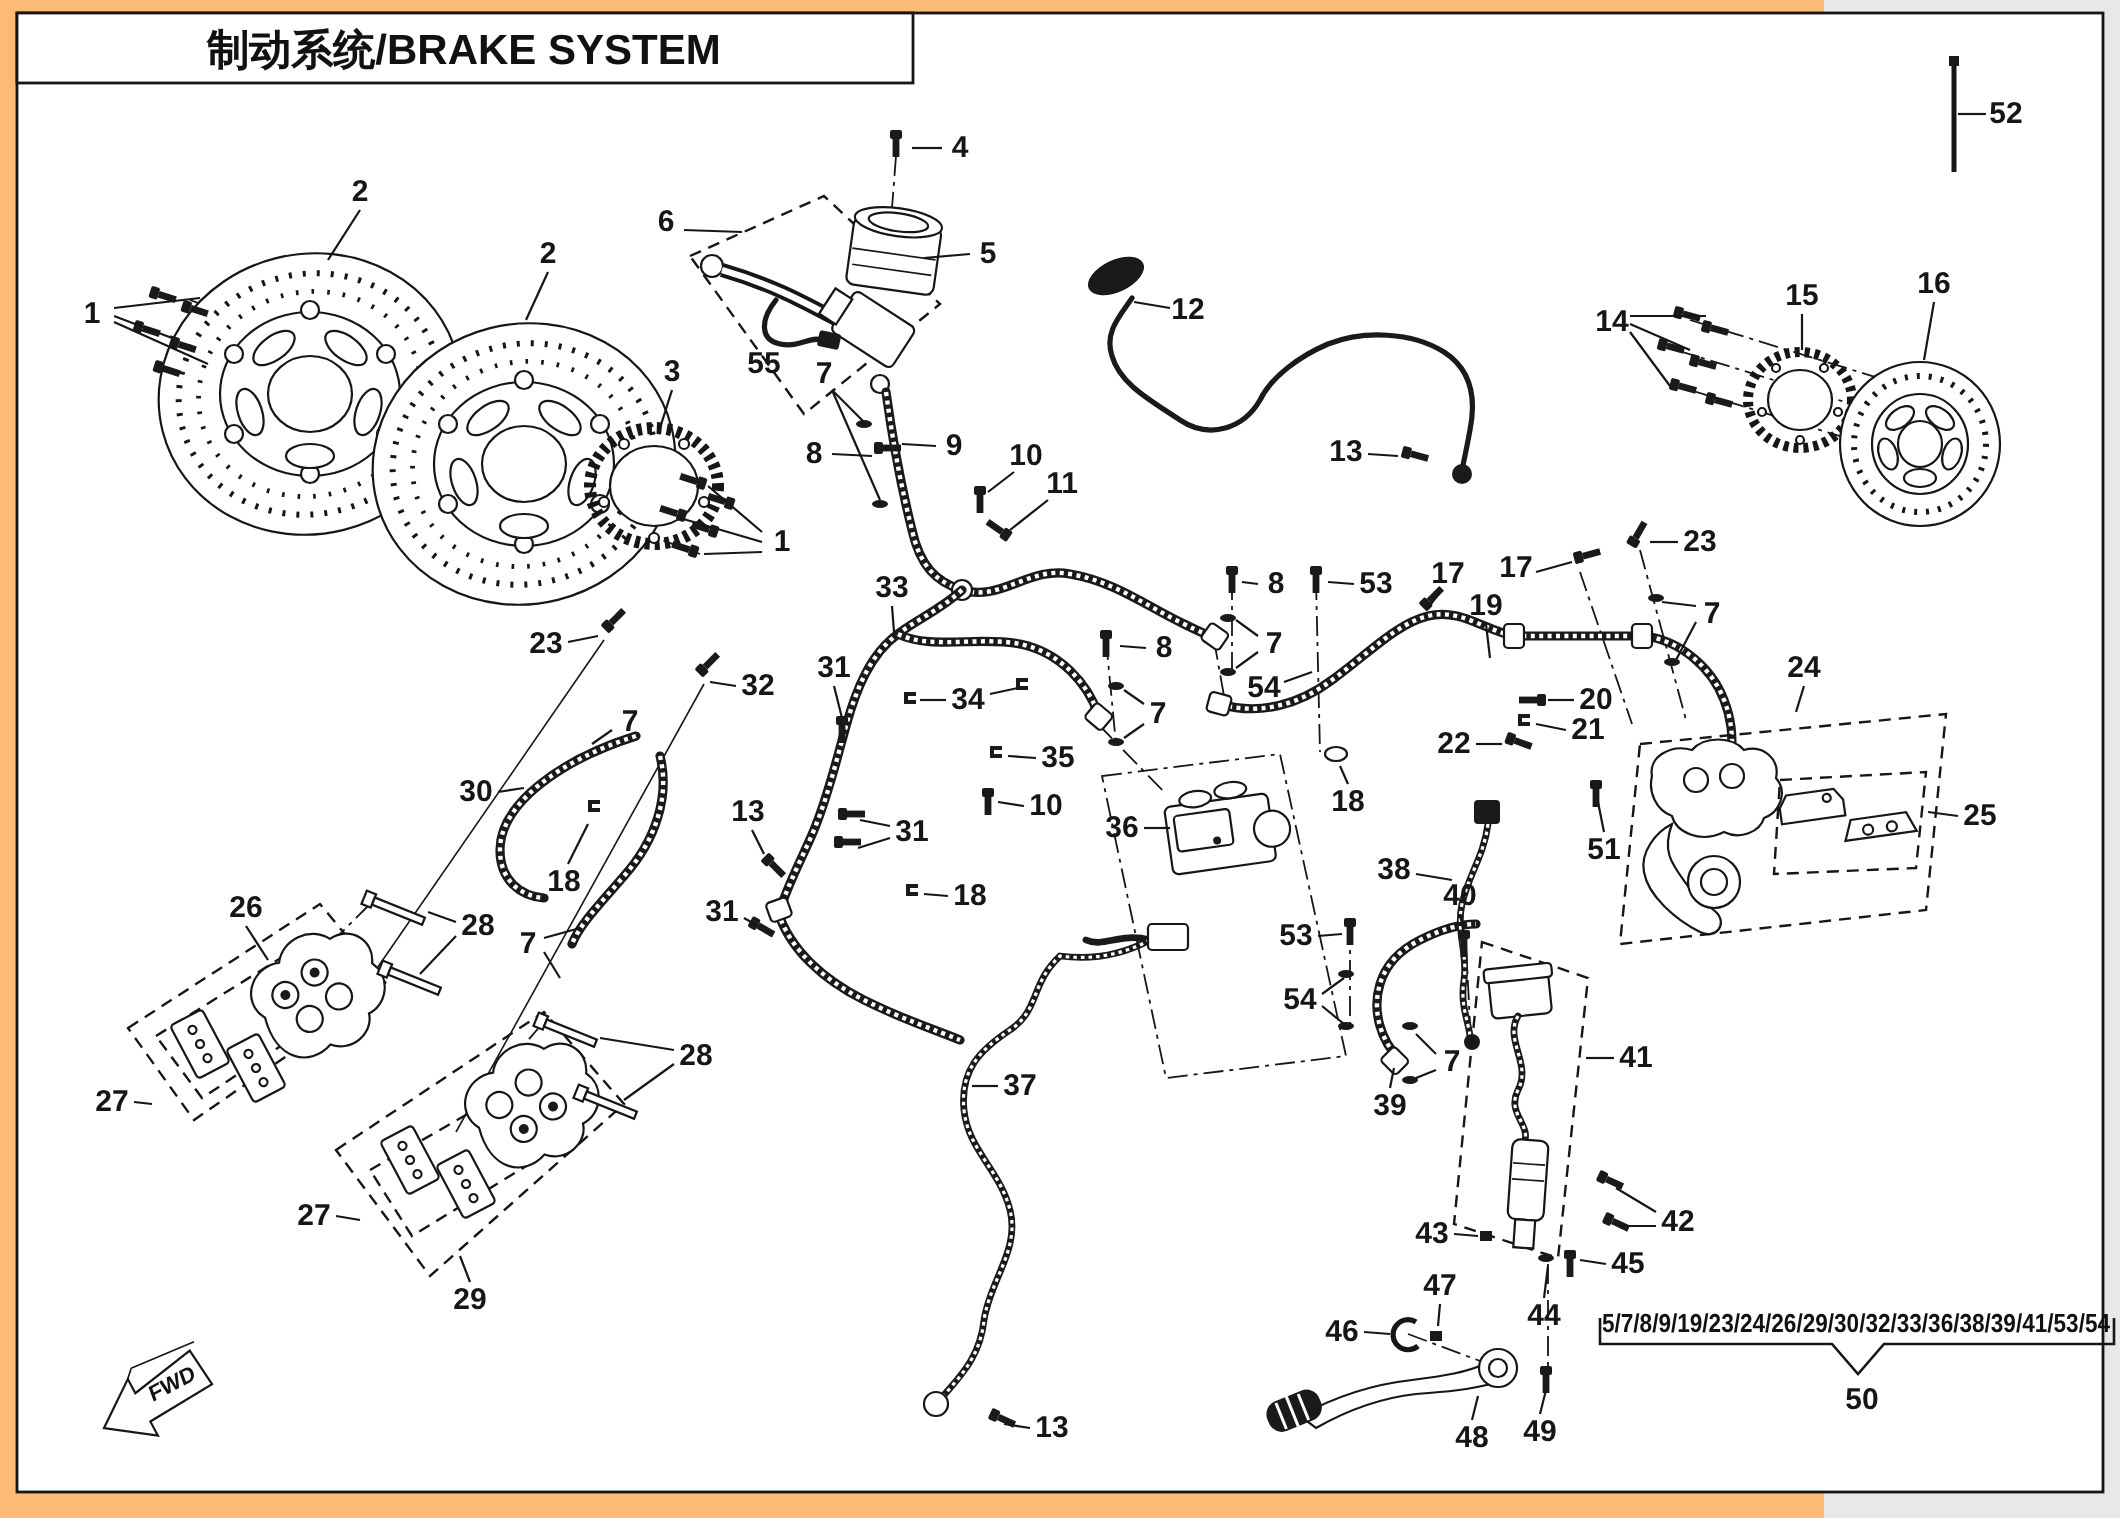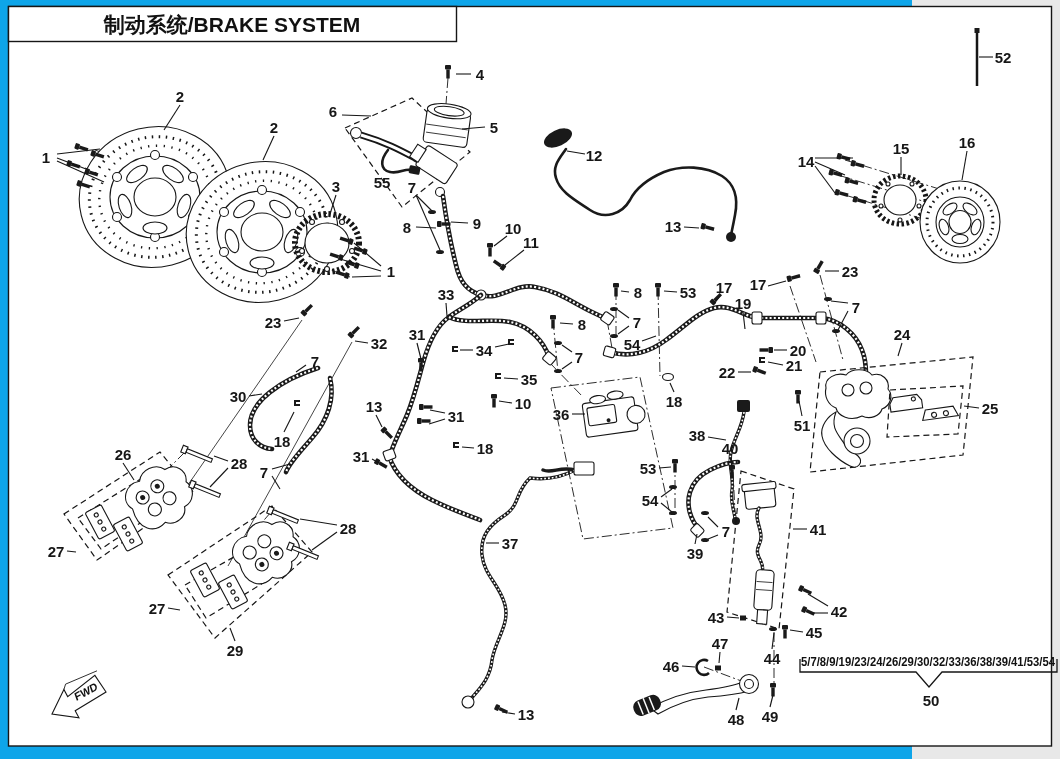--- a/index.html
+++ b/index.html
@@ -1,16 +1,16 @@
 <!DOCTYPE html>
 <html><head>
 <meta charset="utf-8">
 <style>
   html,body{margin:0;padding:0;background:#e8e8e8;}
-  #stage{position:relative;width:912px;height:759px;background:#0ea5e9;
+  #stage{position:relative;width:912px;height:759px;background:#fdba74;
          font-family:"Liberation Sans", sans-serif;}
   svg{display:block}
   .callout{font:700 15px "Liberation Sans", sans-serif;fill:#161616;}
   .title-text{font:700 21px "Liberation Sans", sans-serif;fill:#111;}
   .note-text{font:700 13px "Liberation Sans", sans-serif;fill:#111;}
   .fwd-text{font:700 11px "Liberation Sans", sans-serif;fill:#111;}
   .leader{stroke:#161616;stroke-width:1.1;fill:none;}
   .ln{stroke:#161616;fill:none;}
   .fw{fill:#fff;stroke:#161616;stroke-width:1.4;}
   .fw2{fill:#fff;stroke:#161616;stroke-width:1.1;}

